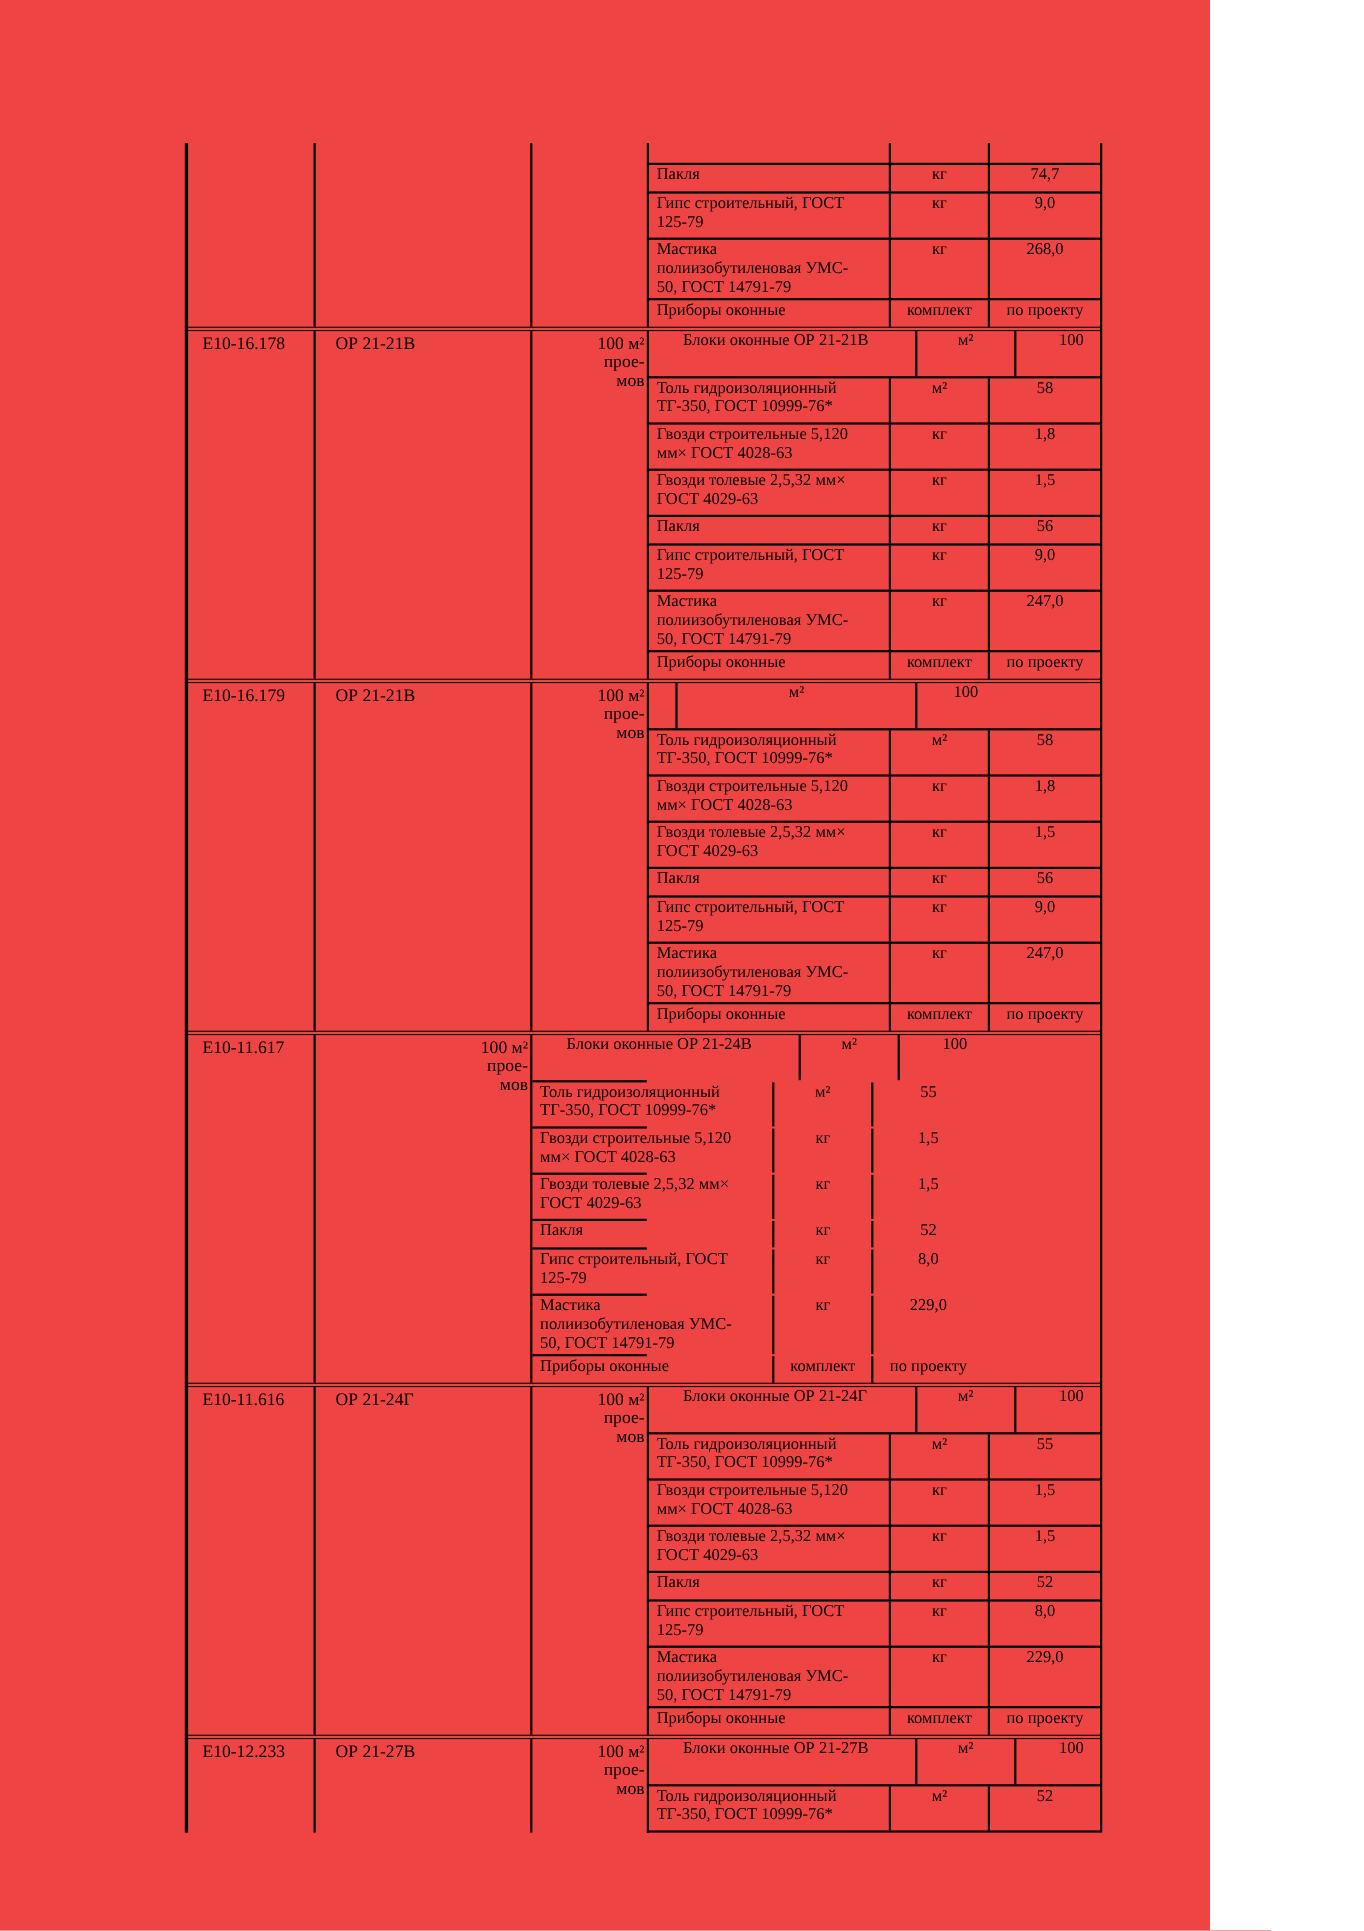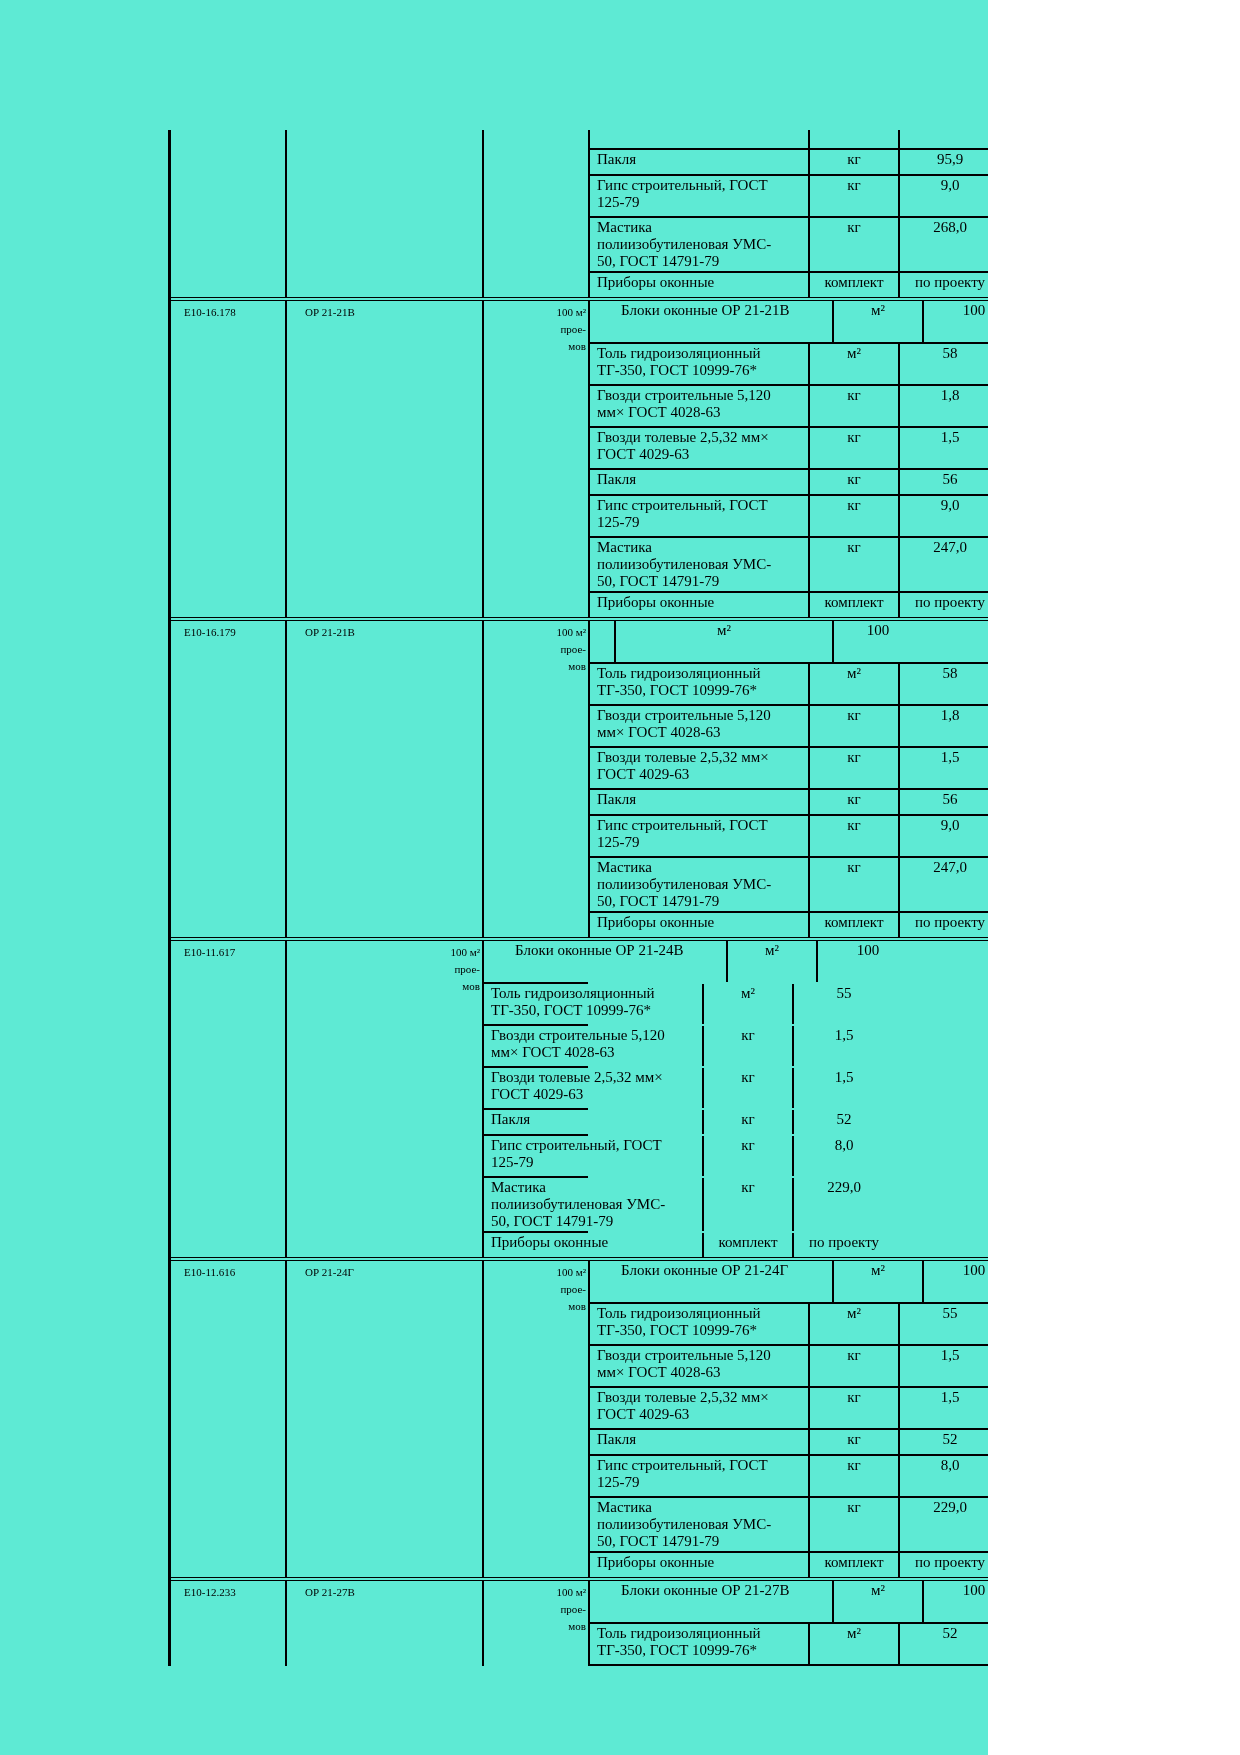--- a/index.html
+++ b/index.html
@@ -1,41 +1,41 @@
 <!DOCTYPE html>
 <html><head>
 <meta charset="utf-8">
 <style>
   html, body { margin: 0; padding: 0; }
   .page {
     position: relative;
-    width: 988px;
+    width: 1100px;
     height: 1755px;
-    background: #5eead4;
+    background: #ef4444;
     color: #000;
     font-family: "Liberation Serif", "DejaVu Serif", serif;
     overflow: hidden;
   }
   .tbl {
     position: absolute;
     left: 168px;
     top: 130px;
     width: 834px;
     box-sizing: border-box;
     border-left: 3px solid #000;
     border-right: 2px solid #000;
   }
   .group {
     display: grid;
     grid-template-columns: 114px 197px 106px 412px;
   }
   .group + .group { border-top: 4px double #000; }
   .c {
     box-sizing: border-box;
-    font-size: 11px;
+    font-size: 16px;
     line-height: 17px;
   }
   .c2, .c3 { border-left: 2px solid #000; }
   .c1 { padding: 3px 4px 0 13px; }
   .c2 { padding: 3px 4px 0 18px; }
   .c3 { padding: 3px 2px 0; text-align: right; white-space: pre-line; }
   .mats {
     border-left: 2px solid #000;
     display: flex;
     flex-direction: column;
@@ -78,21 +78,21 @@
         <div class="c c3"></div>
         <div class="mats">
           <div class="mat-row stub">
             <div class="mcell"></div>
             <div class="ucell"></div>
             <div class="qcell"></div>
           </div>
           <div class="mat-row r1">
             <div class="mcell">Пакля</div>
             <div class="ucell">кг</div>
-            <div class="qcell">95,9</div>
+            <div class="qcell">74,7</div>
           </div>
           <div class="mat-row r2">
             <div class="mcell">Гипс строительный, ГОСТ
 125-79</div>
             <div class="ucell">кг</div>
             <div class="qcell">9,0</div>
           </div>
           <div class="mat-row r3">
             <div class="mcell">Мастика
 полиизобутиленовая УМС-

